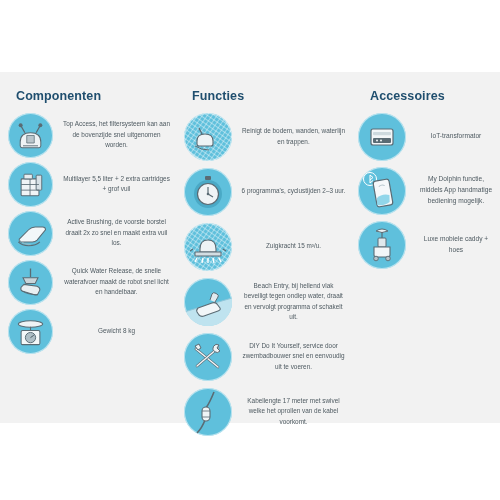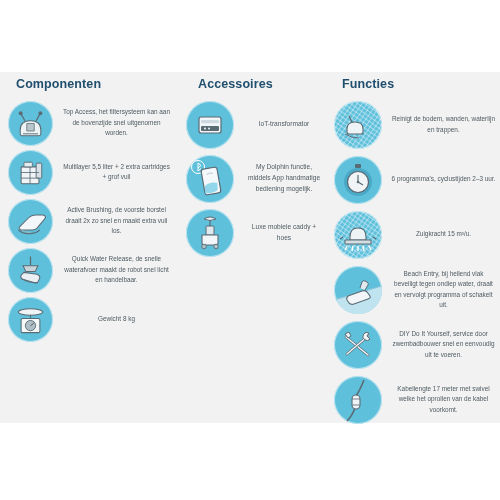--- a/index.html
+++ b/index.html
@@ -35,21 +35,21 @@
   }
   .col-1{width:178px;padding-left:8px;}
   .col-2{width:172px;padding-left:6px;}
   .col-3{width:150px;padding-left:8px;}
 
   .col-title{
     font-size:12.5px;
     font-weight:bold;
     color:#1f4e6e;
     letter-spacing:.1px;
-    margin:0 0 10px 2px;
+    margin:12px 0 10px 2px;
     line-height:1;
     padding-left:6px;
   }
   .col-3 .col-title{margin-left:6px;}
 
   .items{display:flex;flex-direction:column;}
   .item{
     display:flex;
     flex-direction:row;
     align-items:center;
@@ -148,67 +148,20 @@
           <div class="badge">
             <svg viewBox="0 0 48 48">
               <ellipse cx="24" cy="16" rx="13" ry="3.5" fill="#eef3f5" stroke="#5a6b74" stroke-width="1.1"></ellipse>
               <path d="M24 19 v4" stroke="#5a6b74" stroke-width="1.2"></path>
               <rect x="14" y="23" width="20" height="15" rx="1.5" fill="#f5f8f9" stroke="#5a6b74" stroke-width="1.1"></rect>
               <circle cx="24" cy="30.5" r="5.5" fill="#b0bfc6" stroke="#5a6b74" stroke-width="1"></circle>
               <path d="M24 30.5 l3.5-2.5" stroke="#46555d" stroke-width="1"></path>
             </svg>
           </div>
           <div class="caption">Gewicht 8 kg</div>
-        </div>
-
-      </div>
-    </div>
-
-    <div class="col col-3">
-      <div class="col-title">Accessoires</div>
-      <div class="items">
-
-        <div class="item">
-          <div class="badge">
-            <svg viewBox="0 0 48 48">
-              <rect x="13" y="16" width="22" height="16" rx="2" fill="#f2f6f8" stroke="#5a6b74" stroke-width="1.2"></rect>
-              <rect x="15" y="19" width="18" height="3.2" rx="1" fill="#cdd9de"></rect>
-              <rect x="15" y="25" width="18" height="5" rx="1" fill="#5a6b74"></rect>
-              <circle cx="19" cy="27.5" r="1" fill="#f2f6f8"></circle>
-              <circle cx="23" cy="27.5" r="1" fill="#f2f6f8"></circle>
-            </svg>
-          </div>
-          <div class="caption">IoT-transformator</div>
-        </div>
-
-        <div class="item">
-          <div class="badge">
-            <svg viewBox="0 0 48 48">
-              <circle cx="12" cy="12" r="6.5" fill="#5fc0dc" stroke="#ffffff" stroke-width="1"></circle>
-              <path d="M12 8 v8 M12 8 l3 2.5 -3 2.5 M12 16 l3-2.5" stroke="#ffffff" stroke-width="1" fill="none"></path>
-              <rect x="17" y="13" width="16" height="26" rx="2.5" fill="#f5f8fa" stroke="#5a6b74" stroke-width="1.2" transform="rotate(-10 25 26)"></rect>
-              <path d="M18 30 q6-4 13-1 l-1 7 q-6 3-13 1 z" fill="#7fd0e6" opacity=".85" transform="rotate(-10 25 26)"></path>
-              <path d="M22 19 q3-2 6 0" stroke="#b7c6cd" stroke-width="1" fill="none" transform="rotate(-10 25 26)"></path>
-            </svg>
-          </div>
-          <div class="caption">My Dolphin functie, middels App handmatige bediening mogelijk.</div>
-        </div>
-
-        <div class="item">
-          <div class="badge">
-            <svg viewBox="0 0 48 48">
-              <path d="M18 10 q6-4 12 0 q-6 3-12 0 z" fill="#eef3f5" stroke="#5a6b74" stroke-width="1"></path>
-              <path d="M24 11 v6" stroke="#5a6b74" stroke-width="1.2"></path>
-              <rect x="20" y="17" width="8" height="9" rx="1" fill="#dfe8ec" stroke="#5a6b74" stroke-width="1"></rect>
-              <path d="M16 26 h16 v8 q0 2-2 2 H18 q-2 0-2-2 z" fill="#f2f6f8" stroke="#5a6b74" stroke-width="1.1"></path>
-              <circle cx="18" cy="37.5" r="2.3" fill="#b4c3ca" stroke="#5a6b74" stroke-width=".9"></circle>
-              <circle cx="30" cy="37.5" r="2.3" fill="#b4c3ca" stroke="#5a6b74" stroke-width=".9"></circle>
-            </svg>
-          </div>
-          <div class="caption">Luxe mobiele caddy + hoes</div>
         </div>
 
       </div>
     </div>
 
     <div class="col col-2">
       <div class="col-title">Functies</div>
       <div class="items">
 
         <div class="item">
@@ -293,14 +246,61 @@
               <rect x="18" y="19" width="8" height="14" rx="4" fill="#f0f4f6" stroke="#5a6b74" stroke-width="1.1"></rect>
               <path d="M18 23 h8 M18 29 h8" stroke="#5a6b74" stroke-width=".8"></path>
             </svg>
           </div>
           <div class="caption">Kabellengte 17 meter met swivel welke het oprollen van de kabel voorkomt.</div>
         </div>
 
       </div>
     </div>
 
+    <div class="col col-3">
+      <div class="col-title">Accessoires</div>
+      <div class="items">
+
+        <div class="item">
+          <div class="badge">
+            <svg viewBox="0 0 48 48">
+              <rect x="13" y="16" width="22" height="16" rx="2" fill="#f2f6f8" stroke="#5a6b74" stroke-width="1.2"></rect>
+              <rect x="15" y="19" width="18" height="3.2" rx="1" fill="#cdd9de"></rect>
+              <rect x="15" y="25" width="18" height="5" rx="1" fill="#5a6b74"></rect>
+              <circle cx="19" cy="27.5" r="1" fill="#f2f6f8"></circle>
+              <circle cx="23" cy="27.5" r="1" fill="#f2f6f8"></circle>
+            </svg>
+          </div>
+          <div class="caption">IoT-transformator</div>
+        </div>
+
+        <div class="item">
+          <div class="badge">
+            <svg viewBox="0 0 48 48">
+              <circle cx="12" cy="12" r="6.5" fill="#5fc0dc" stroke="#ffffff" stroke-width="1"></circle>
+              <path d="M12 8 v8 M12 8 l3 2.5 -3 2.5 M12 16 l3-2.5" stroke="#ffffff" stroke-width="1" fill="none"></path>
+              <rect x="17" y="13" width="16" height="26" rx="2.5" fill="#f5f8fa" stroke="#5a6b74" stroke-width="1.2" transform="rotate(-10 25 26)"></rect>
+              <path d="M18 30 q6-4 13-1 l-1 7 q-6 3-13 1 z" fill="#7fd0e6" opacity=".85" transform="rotate(-10 25 26)"></path>
+              <path d="M22 19 q3-2 6 0" stroke="#b7c6cd" stroke-width="1" fill="none" transform="rotate(-10 25 26)"></path>
+            </svg>
+          </div>
+          <div class="caption">My Dolphin functie, middels App handmatige bediening mogelijk.</div>
+        </div>
+
+        <div class="item">
+          <div class="badge">
+            <svg viewBox="0 0 48 48">
+              <path d="M18 10 q6-4 12 0 q-6 3-12 0 z" fill="#eef3f5" stroke="#5a6b74" stroke-width="1"></path>
+              <path d="M24 11 v6" stroke="#5a6b74" stroke-width="1.2"></path>
+              <rect x="20" y="17" width="8" height="9" rx="1" fill="#dfe8ec" stroke="#5a6b74" stroke-width="1"></rect>
+              <path d="M16 26 h16 v8 q0 2-2 2 H18 q-2 0-2-2 z" fill="#f2f6f8" stroke="#5a6b74" stroke-width="1.1"></path>
+              <circle cx="18" cy="37.5" r="2.3" fill="#b4c3ca" stroke="#5a6b74" stroke-width=".9"></circle>
+              <circle cx="30" cy="37.5" r="2.3" fill="#b4c3ca" stroke="#5a6b74" stroke-width=".9"></circle>
+            </svg>
+          </div>
+          <div class="caption">Luxe mobiele caddy + hoes</div>
+        </div>
+
+      </div>
+    </div>
+
   </div>
 </div>
 
 </body></html>

